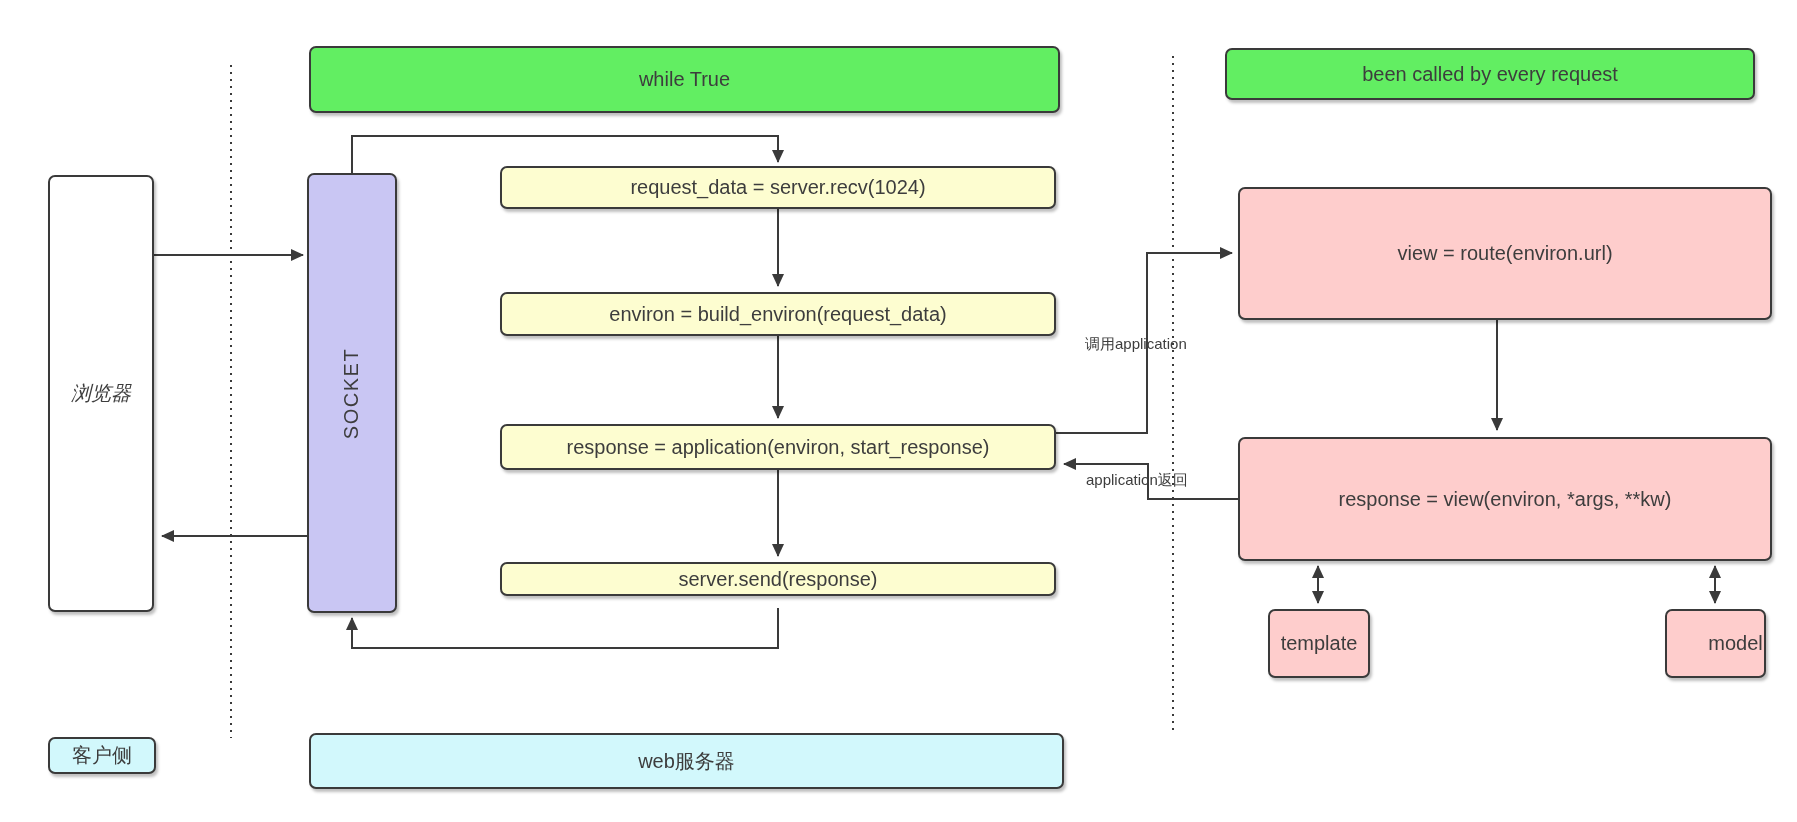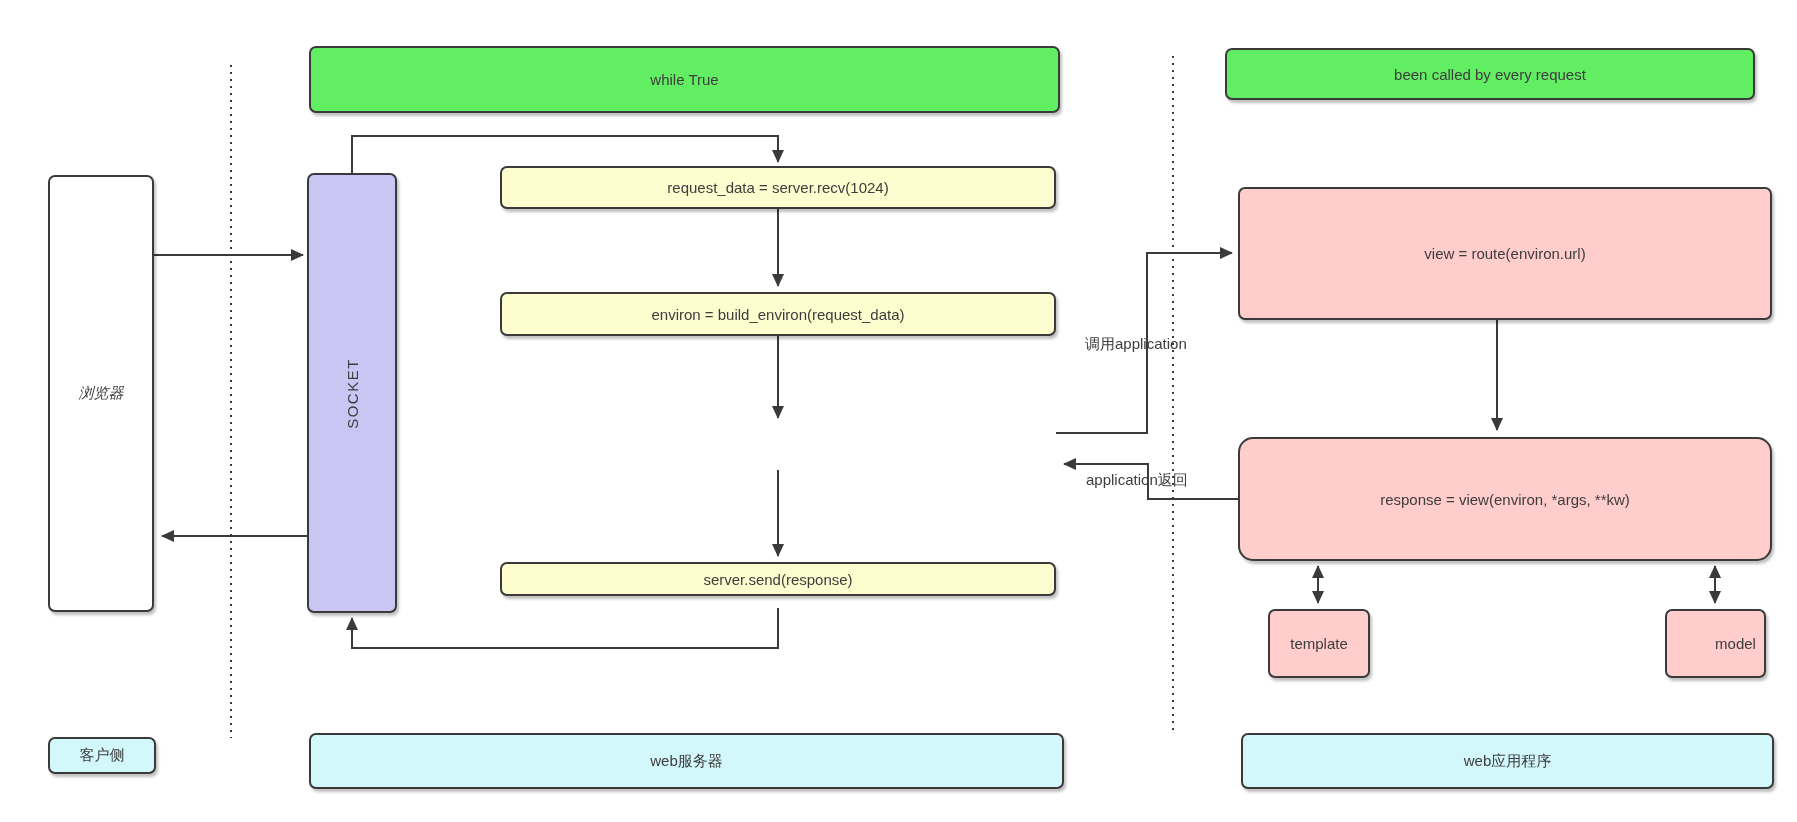--- a/index.html
+++ b/index.html
@@ -11,21 +11,21 @@
     color:#3d3d3d;
     overflow:hidden;
   }
   .edges{position:absolute;left:0;top:0;width:1797px;height:822px;}
   .node{
     position:absolute;
     border:2px solid #3a3a3a;
     border-radius:7px;
     box-sizing:border-box;
     display:flex;align-items:center;justify-content:center;
-    font-size:15px;
+    font-size:20px;
     color:#3d3d3d;
     box-shadow:2px 3px 3px rgba(0,0,0,0.25);
     text-align:center;
   }
   .green{background:#62ee62;}
   .yellow{background:#fdfdd0;}
   .lavender{background:#c9c6f3;}
   .pink{background:#fecdcc;}
   .cyan{background:#d2f8fc;}
   .white{background:#ffffff;font-style:italic;}
@@ -85,54 +85,54 @@
   </div>
 
   <div class="node yellow" style="left:500px;top:166px;width:556px;height:43px;">
     <span>request_data = server.recv(1024)</span>
   </div>
 
   <div class="node yellow" style="left:500px;top:292px;width:556px;height:44px;">
     <span>environ = build_environ(request_data)</span>
   </div>
 
+  <div class="node yellow" style="left:500px;top:424px;width:556px;height:46px;">
+    <span>response = application(environ, start_response)</span>
+  </div>
 
   <div class="node yellow" style="left:500px;top:562px;width:556px;height:34px;">
     <span>server.send(response)</span>
   </div>
 
   <div class="node green" style="left:1225px;top:48px;width:530px;height:52px;">
     <span>been called by every request</span>
   </div>
 
   <div class="node pink" style="left:1238px;top:187px;width:534px;height:133px;">
     <span>view = route(environ.url)</span>
   </div>
 
-  <div class="node pink" style="left:1238px;top:437px;width:534px;height:124px;border-radius:15px;">
+  <div class="node pink" style="left:1238px;top:437px;width:534px;height:124px;">
     <span>response = view(environ, *args, **kw)</span>
   </div>
 
   <div class="node pink" style="left:1268px;top:609px;width:102px;height:69px;">
     <span>template</span>
   </div>
 
   <div class="node pink" style="left:1665px;top:609px;width:101px;height:69px;padding-left:40px;">
     <span>model</span>
   </div>
 
   <div class="node cyan" style="left:48px;top:737px;width:108px;height:37px;">
     <span>客户侧</span>
   </div>
 
   <div class="node cyan" style="left:309px;top:733px;width:755px;height:56px;">
     <span>web服务器</span>
   </div>
 
-  <div class="node cyan" style="left:1241px;top:733px;width:533px;height:56px;">
-    <span>web应用程序</span>
-  </div>
 
   <div class="edge-label" style="left:1085px;top:335px;">调用application</div>
 
   <div class="edge-label" style="left:1086px;top:471px;">application返回</div>
 
 </div>
 
 </body></html>

